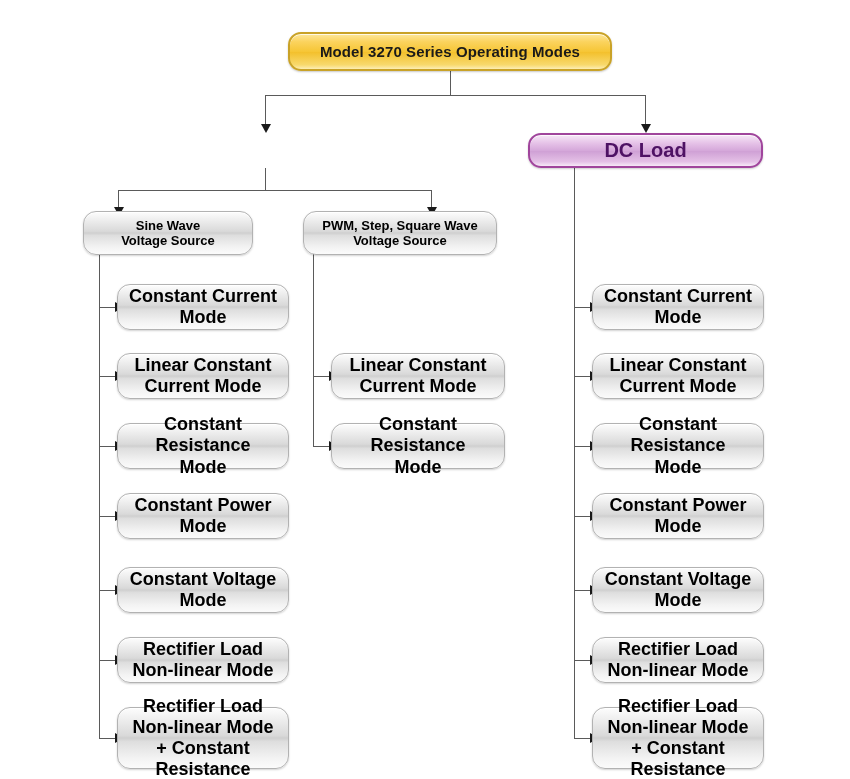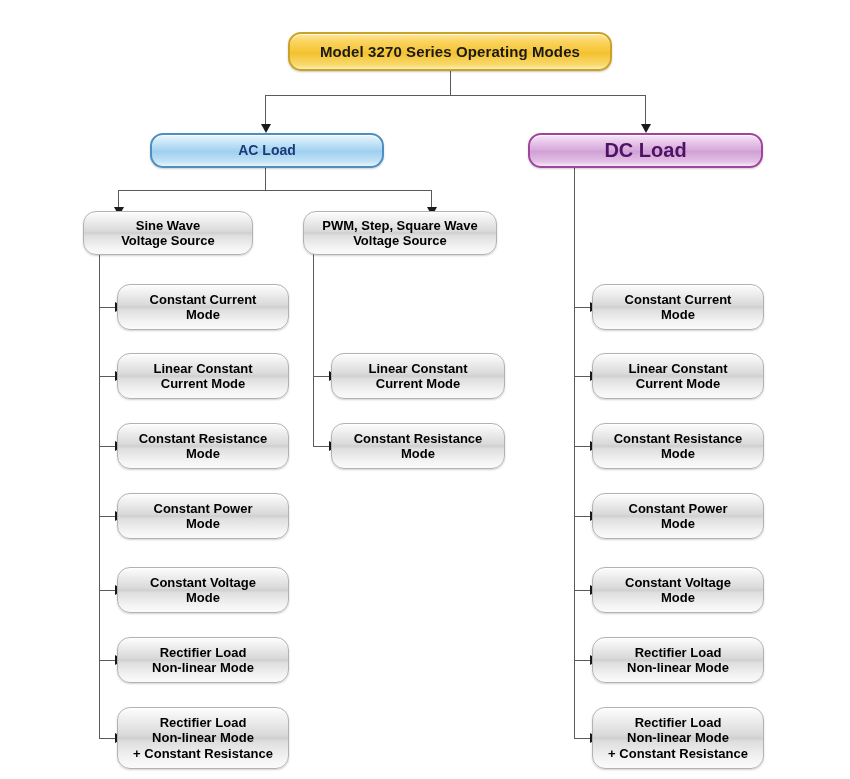--- a/index.html
+++ b/index.html
@@ -65,21 +65,21 @@
         #f6e8f7 0%, #e6c3e8 26%, #d5a8da 50%,
         #cfa0d5 52%, #e4c0e6 86%, #f6e9f7 100%);
     box-shadow: inset 0 1px 0 rgba(255,255,255,.75),
                 0 1px 2px rgba(0,0,0,.2);
   }
 
   
   .node-gray {
     border: 1px solid #b2b2b2;
     color: #000000;
-    font-size: 13px;
+    font-size: 18px;
     background: linear-gradient(to bottom,
         #fdfdfd 0%, #f2f2f2 14%, #d9d9d9 46%,
         #cfcfcf 50%, #dedede 56%, #f3f3f3 84%, #fbfbfb 100%);
     box-shadow: inset 0 1px 0 rgba(255,255,255,.9),
                 0 1px 2px rgba(0,0,0,.18);
   }
   .node-src { font-size: 13px; }
 
   
   .line-v, .line-h {
@@ -161,23 +161,20 @@
   <div class="arrow-right" style="left:590px; top:585px;"></div>
   <div class="line-h" style="left:574px; top:660px; width:18px;"></div>
   <div class="arrow-right" style="left:590px; top:655px;"></div>
   <div class="line-h" style="left:574px; top:738px; width:18px;"></div>
   <div class="arrow-right" style="left:590px; top:733px;"></div>
 
   <div class="node node-title" style="left:288px; top:32px; width:324px; height:39px;">
     <span class="label">Model 3270 Series Operating Modes</span>
   </div>
 
-  <div class="node node-ac" style="left:150px; top:133px; width:234px; height:35px;">
-    <span class="label">AC Load</span>
-  </div>
 
   <div class="node node-dc" style="left:528px; top:133px; width:235px; height:35px;">
     <span class="label">DC Load</span>
   </div>
 
   <div class="node node-gray node-src" style="left:83px; top:211px; width:170px; height:44px;">
     <span class="label">Sine Wave<br>Voltage Source</span>
   </div>
 
   <div class="node node-gray node-src" style="left:303px; top:211px; width:194px; height:44px;">

